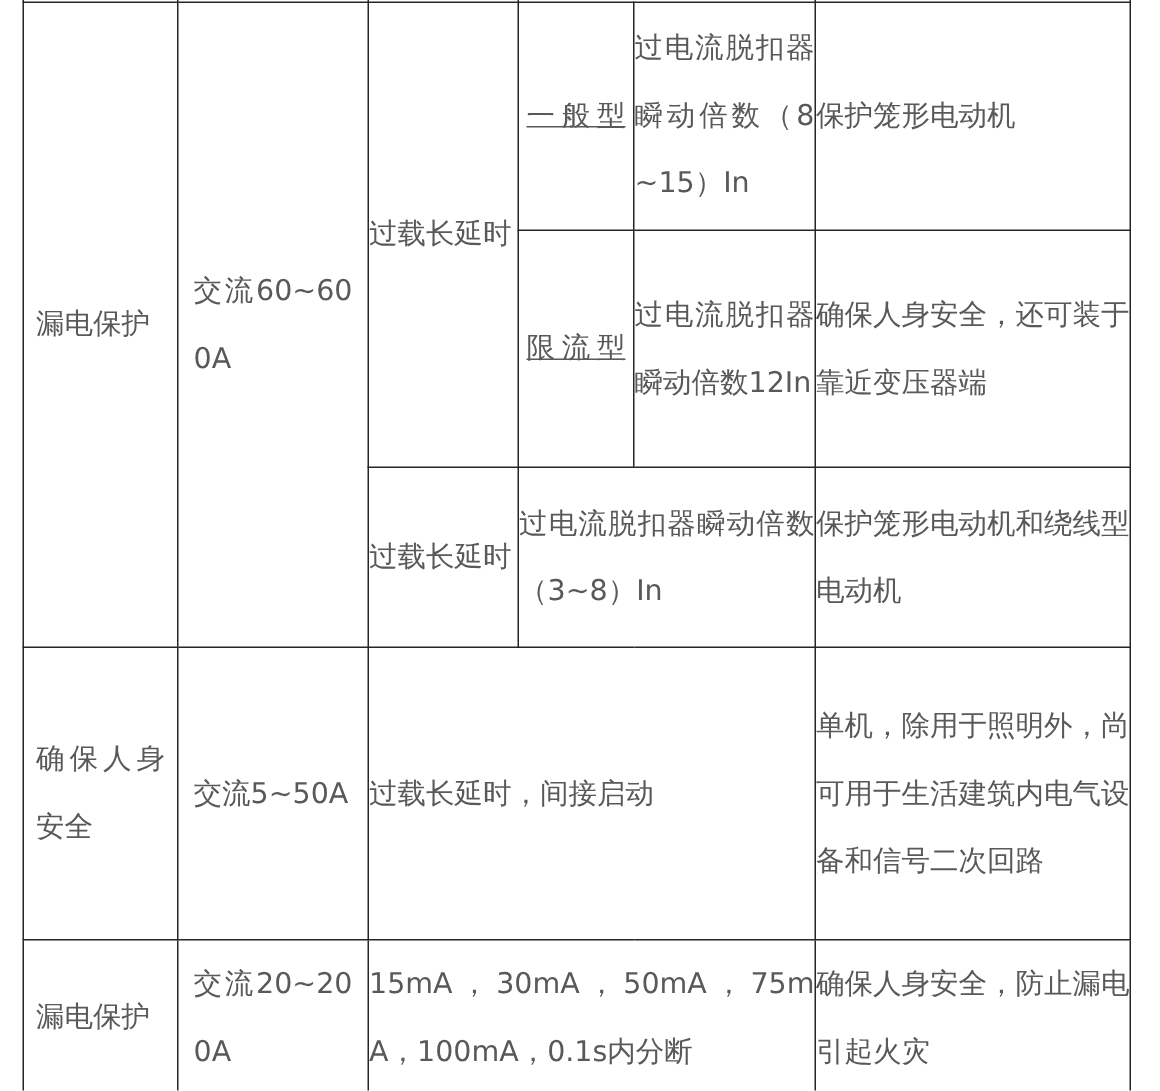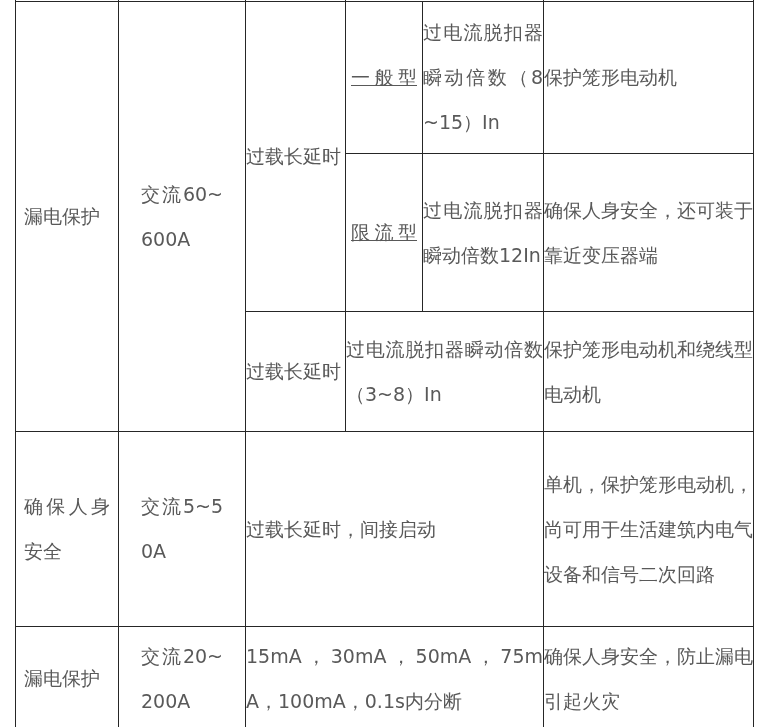--- a/index.html
+++ b/index.html
@@ -24,21 +24,21 @@
   td {
     border: 1px solid #262626;
     padding: 0 0;
     vertical-align: middle;
     text-align: justify;
     text-justify: inter-character;
     word-break: break-all;
     overflow: hidden;
   }
   td.cell-category { padding: 0 8px; }
-  td.cell-current  { padding: 0 22px; }
+  td.cell-current  { padding: 0 10px; }
   td.cell-type     { padding: 0 5px; text-align-last: justify; text-decoration: underline; }
   tr.spacer-row td { padding: 0; }
 </style>
 </head>
 <body>
 
 <table class="protection-table">
   <colgroup>
     <col style="width:103px">
     <col style="width:127px">
@@ -75,21 +75,21 @@
     <tr style="height:120px">
       <td>过载长延时</td>
       <td colspan="2">过电流脱扣器瞬动倍数（3~8）In</td>
       <td>保护笼形电动机和绕线型电动机</td>
     </tr>
 
     <tr style="height:195px">
       <td class="cell-category">确保人身安全</td>
       <td class="cell-current">交流5~50A</td>
       <td colspan="3">过载长延时，间接启动</td>
-      <td>单机，保护笼形电动机，尚可用于生活建筑内电气设备和信号二次回路</td>
+      <td>单机，除用于照明外，尚可用于生活建筑内电气设备和信号二次回路</td>
     </tr>
 
     <tr style="height:104px">
       <td class="cell-category">漏电保护</td>
       <td class="cell-current">交流20~200A</td>
       <td colspan="3">15mA，30mA，50mA，75mA，100mA，0.1s内分断</td>
       <td>确保人身安全，防止漏电引起火灾</td>
     </tr>
   </tbody>
 </table>

